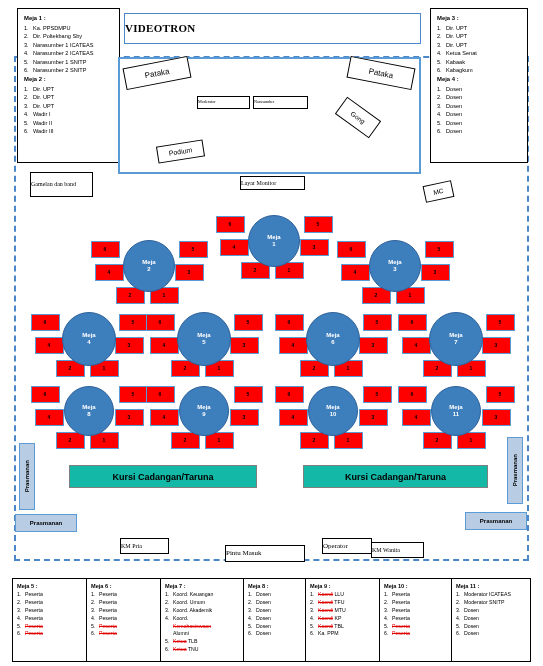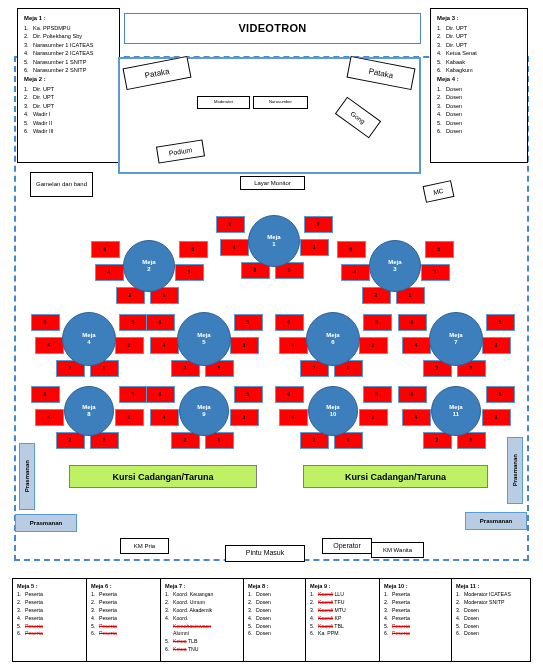--- a/index.html
+++ b/index.html
@@ -7,22 +7,22 @@
     font-family:"Liberation Sans", sans-serif;
     width:543px;height:666px;position:relative;overflow:hidden;
     -webkit-font-smoothing:antialiased;
   }
   .abs{position:absolute;box-sizing:border-box;}
 
   
   .box{
     position:absolute;box-sizing:border-box;
     border:1px solid #000;background:#fff;
-    display:flex;align-items:center;justify-content:center;
-    text-align:center;font-size:6px;color:#000;line-height:1.15;
+    display:flex;align-items:center;
+    text-align:center;font-size:6px;color:#000;line-height:1.15;font-family:Liberation Serif, serif;
   }
   .box.bold{font-weight:bold;}
 
   
   .panel{
     position:absolute;box-sizing:border-box;
     border:1px solid #000;background:#fff;
     padding:5px 4px 4px 6px;
     font-size:5.6px;line-height:1.52;color:#000;
   }
@@ -62,21 +62,21 @@
   }
   .chair{
     position:absolute;background:#ff0000;border:1px solid #5b9bd5;
     display:flex;align-items:center;justify-content:center;
     font-size:5px;font-weight:bold;color:#000;
   }
 
   
   .cadangan{
     position:absolute;box-sizing:border-box;
-    background:#bef264;border:1px solid #7f7f7f;
+    background:#14b8a6;border:1px solid #7f7f7f;
     display:flex;align-items:center;justify-content:center;
     font-size:9px;font-weight:bold;color:#000;
   }
 
   
   .prasmanan{
     position:absolute;box-sizing:border-box;
     background:#b8cce4;border:1px solid #5b9bd5;
     display:flex;align-items:center;justify-content:center;
     font-size:6px;font-weight:bold;color:#000;

